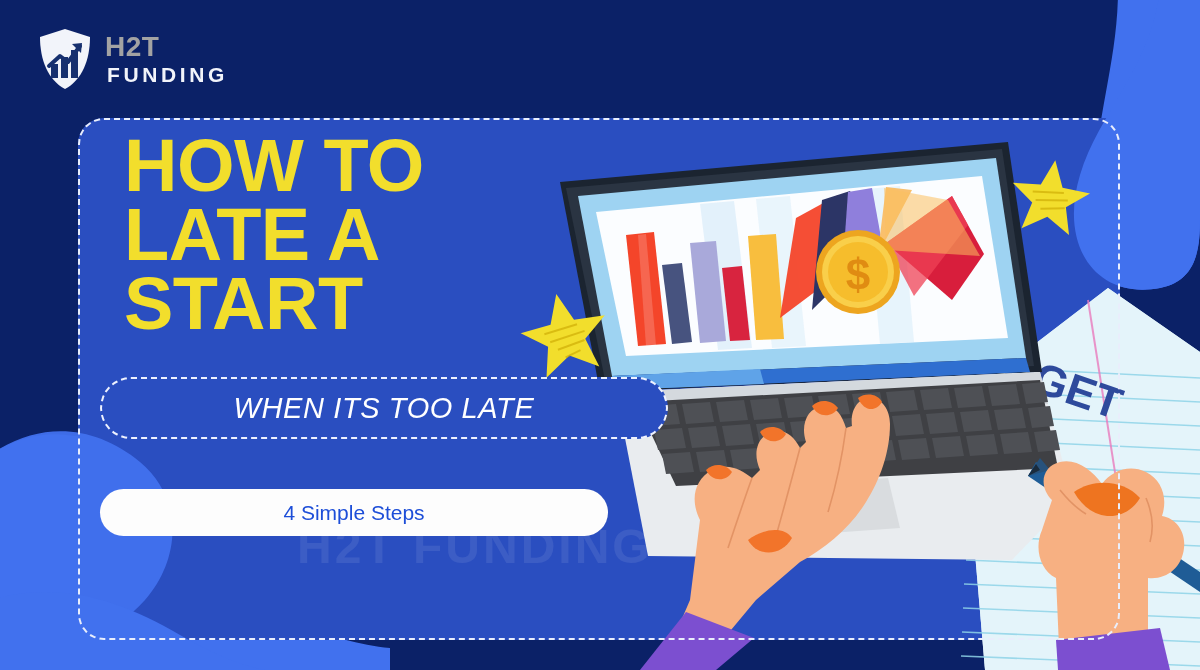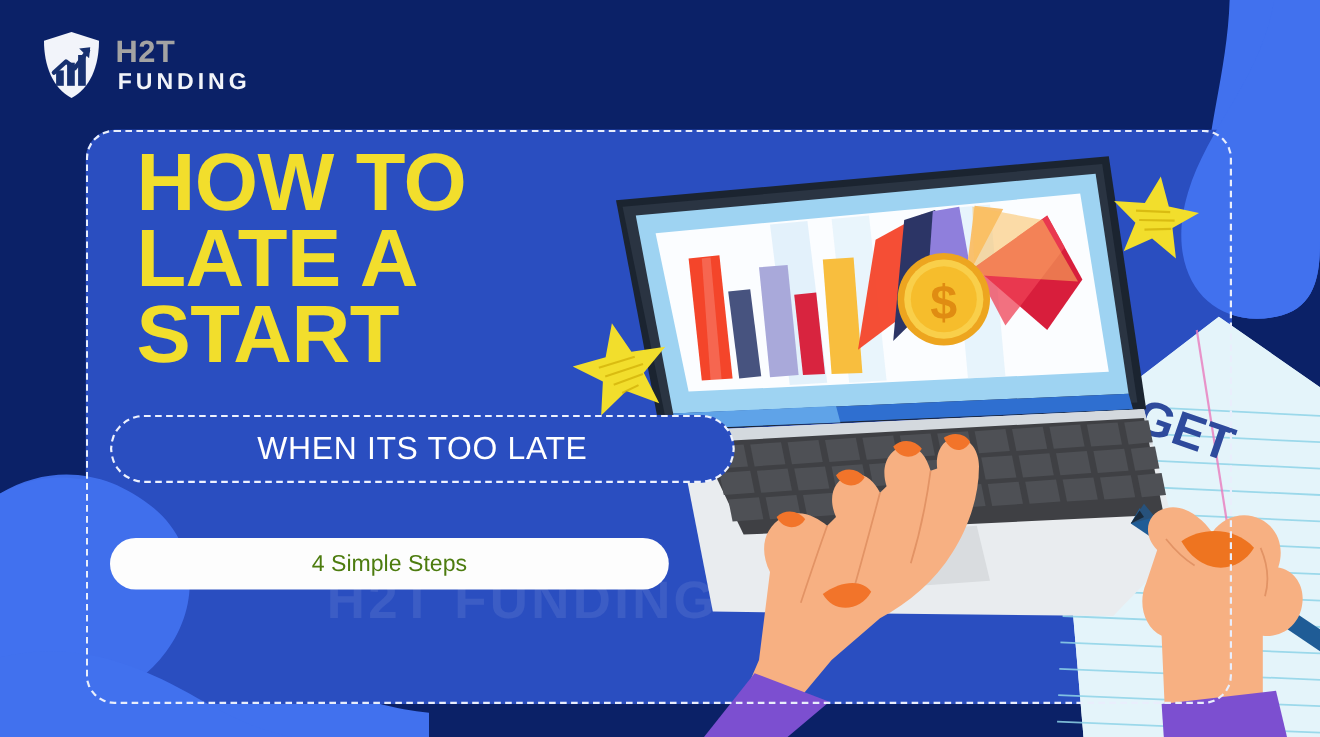--- a/index.html
+++ b/index.html
@@ -89,20 +89,21 @@
     width: 568px;
     height: 62px;
     border: 2px dashed #eef2ff;
     border-radius: 31px;
     background: #2a4ec0;
     box-sizing: border-box;
     display: flex;
     align-items: center;
     justify-content: center;
     z-index: 8;
+    font-style: italic;
   }
   .subtitle-text {
     color: #ffffff;
     font-size: 29px;
     letter-spacing: 0.6px;
   }
   
   .steps-box {
     position: absolute;
     left: 100px;
@@ -110,21 +111,21 @@
     width: 508px;
     height: 47px;
     border-radius: 24px;
     background: #fdfdfd;
     display: flex;
     align-items: center;
     justify-content: center;
     z-index: 8;
   }
   .steps-text {
-    color: #4d7c0f;
+    color: #1d4ed8;
     font-size: 21px;
   }
   
   .watermark {
     position: absolute;
     left: 297px;
     top: 519px;
     font-size: 48px;
     font-weight: bold;
     letter-spacing: 3px;

